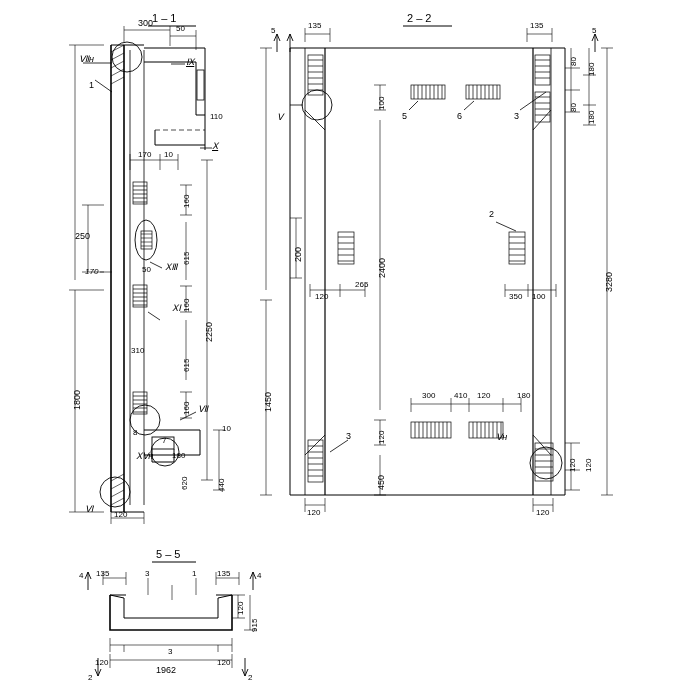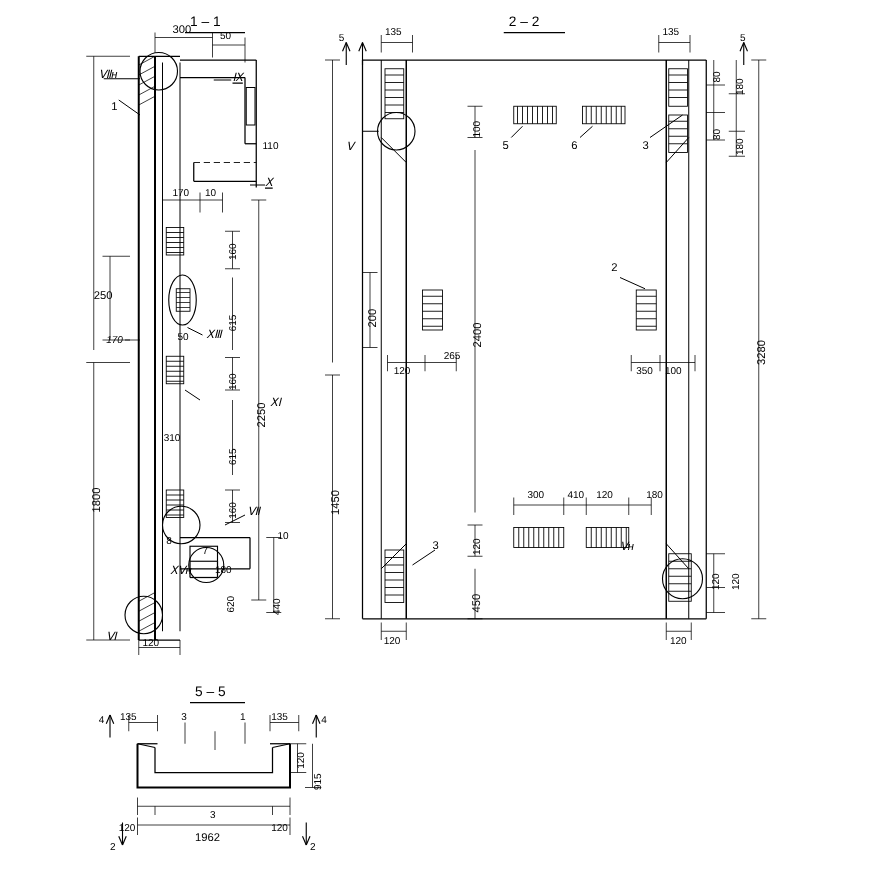--- a/index.html
+++ b/index.html
@@ -420,21 +420,21 @@
 <div class="lbl sm" style="left:210px;top:113px;">110</div>
 <div class="lbl sm" style="left:138px;top:151px;">170</div>
 <div class="lbl sm" style="left:164px;top:151px;">10</div>
 <div class="lbl sm rot" style="left:183px;top:208px;">160</div>
 <div class="lbl sm rot" style="left:183px;top:265px;">615</div>
 <div class="lbl" style="left:75px;top:232px;">250</div>
 <div class="lbl sm" style="left:85px;top:268px;font-style:italic;">170</div>
 <div class="lbl sm" style="left:142px;top:266px;">50</div>
 <div class="lbl it" style="left:165px;top:263px;">ⅩⅢ</div>
 <div class="lbl sm rot" style="left:183px;top:312px;">160</div>
-<div class="lbl it" style="left:172px;top:318px;margin-left:44px;">ⅩⅠ</div>
+<div class="lbl it" style="left:172px;top:304px;">ⅩⅠ</div>
 <div class="lbl sm" style="left:131px;top:347px;">310</div>
 <div class="lbl sm rot" style="left:183px;top:372px;">615</div>
 <div class="lbl rot" style="left:73px;top:410px;">1800</div>
 <div class="lbl rot" style="left:205px;top:342px;">2250</div>
 <div class="lbl sm rot" style="left:183px;top:415px;">160</div>
 <div class="lbl it" style="left:198px;top:405px;">Ⅶ</div>
 <div class="lbl sm" style="left:133px;top:429px;">8</div>
 <div class="lbl sm" style="left:162px;top:437px;">7</div>
 <div class="lbl sm" style="left:222px;top:425px;">10</div>
 <div class="lbl it" style="left:136px;top:452px;">ⅩⅤн</div>

